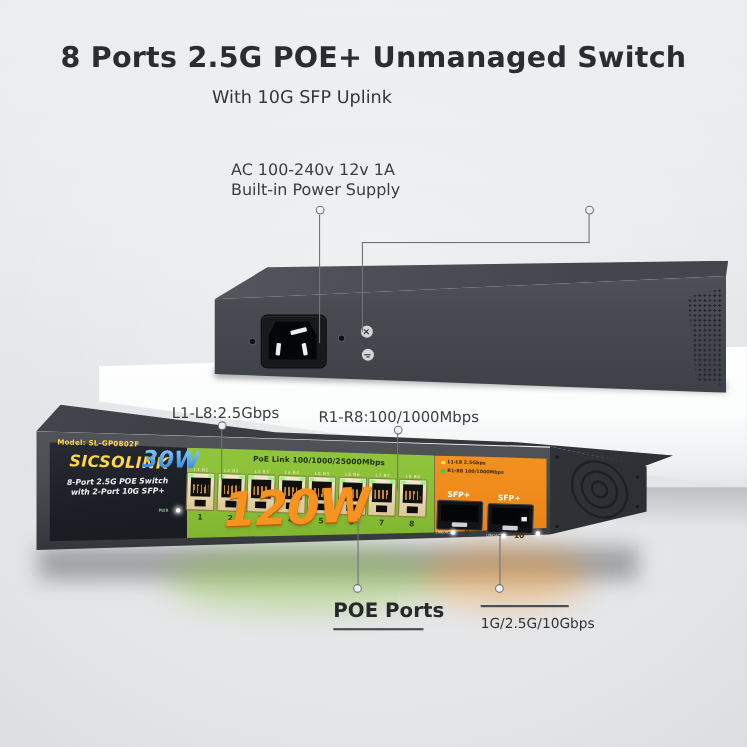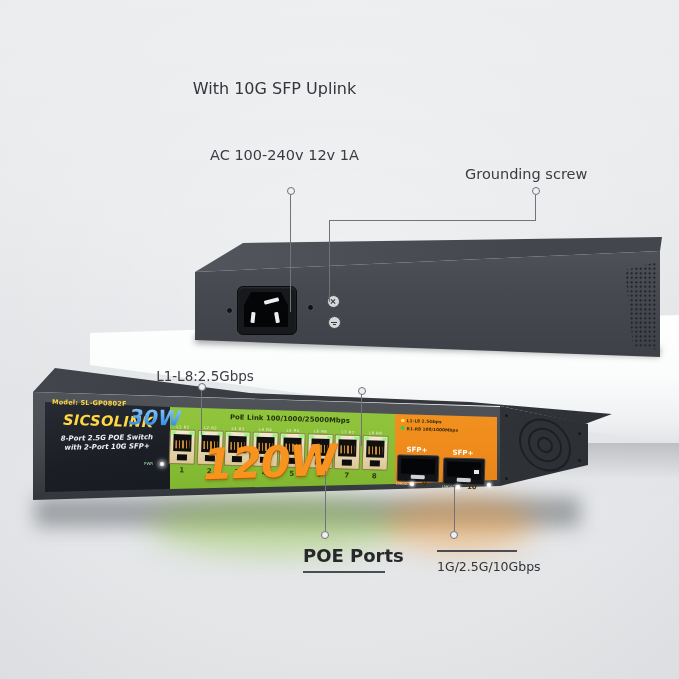--- a/index.html
+++ b/index.html
@@ -117,26 +117,27 @@
   .blk .t{font-size:18px;font-weight:bold;color:#26282c;}
   .blk .u{height:2px;background:#4a4d52;margin-top:5px;}
   .blk .s{font-size:12.5px;color:#303338;margin-top:7px;white-space:nowrap;}
 </style>
 </head>
 <body>
 
 <div class="stage">
   <div class="abs vignette"></div>
 
+  <div class="abs title">8 Ports 2.5G POE+ Unmanaged Switch</div>
   <div class="abs subtitle">With 10G SFP Uplink</div>
 
   <div class="abs clabel" style="left:210px;top:146px;width:172px;">
     <div>AC 100-240v 12v 1A</div>
-  </div>
-  <div class="abs clabel" style="left:465px;top:165px;width:145px;">Grounding screw</div>
+    <div>Built-in Power Supply</div>
+  </div>
   <div class="abs cdot" style="left:287px;top:187px;"></div>
   <div class="abs cline" style="left:290px;top:195px;width:1.2px;height:117px;"></div>
   <div class="abs cdot" style="left:532px;top:187px;"></div>
   <div class="abs cline" style="left:535px;top:195px;width:1.2px;height:26px;"></div>
   <div class="abs cline" style="left:330px;top:220px;width:206px;height:1.2px;"></div>
   <div class="abs cline" style="left:329px;top:220px;width:1.2px;height:82px;"></div>
 
   <div class="abs pedestal"></div>
   <div class="abs pedestal-shade"></div>
 
@@ -312,20 +313,21 @@
     </div>
     <div class="abs sscrew" style="left:480px;top:74px;"></div>
     <div class="abs sscrew" style="left:480px;top:137px;"></div>
     <div class="abs sscrew" style="left:553px;top:92px;"></div>
     <div class="abs sscrew" style="left:553px;top:119px;"></div>
   </div>
 
   <div class="abs clabel-sm" style="left:130px;top:368px;width:150px;">L1-L8:2.5Gbps</div>
   <div class="abs cdot" style="left:198px;top:383px;"></div>
   <div class="abs cline" style="left:201px;top:390px;width:1.2px;height:47px;"></div>
+  <div class="abs clabel-sm" style="left:285px;top:372px;width:155px;">R1-R8:100/1000Mbps</div>
   <div class="abs cdot" style="left:358px;top:387px;"></div>
   <div class="abs cline" style="left:361px;top:394px;width:1.2px;height:52px;"></div>
 
   <div class="abs cline" style="left:325px;top:471px;width:1.2px;height:60px;"></div>
   <div class="abs cdot" style="left:321px;top:531px;"></div>
   <div class="abs blk" style="left:303px;top:545px;">
     <div class="t">POE Ports</div>
     <div class="u" style="width:82px;"></div>
   </div>
   <div class="abs cline" style="left:454px;top:487px;width:1.2px;height:44px;"></div>

